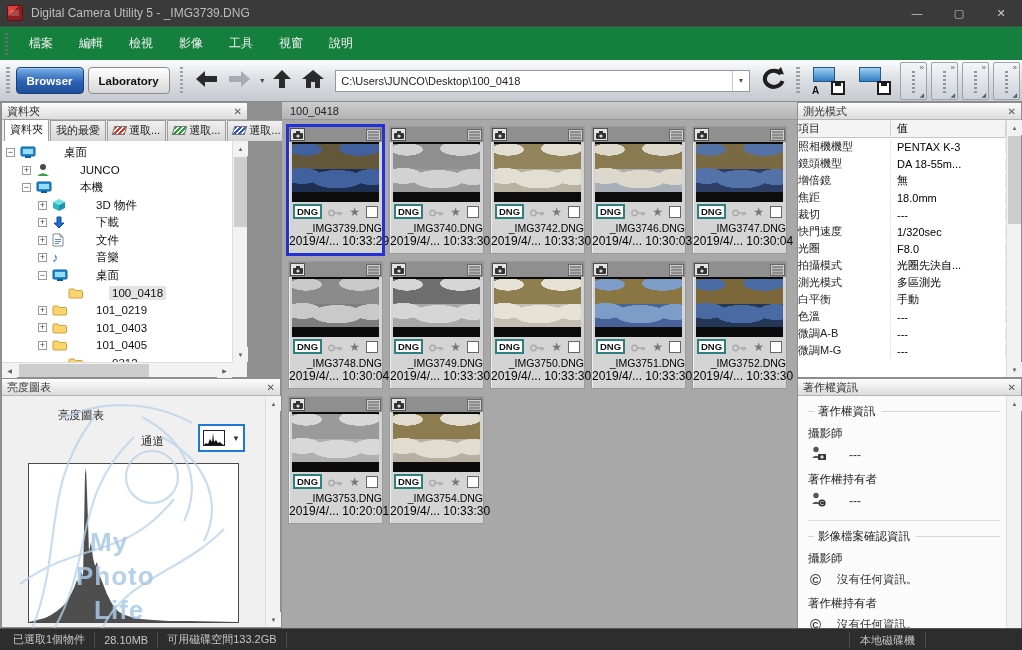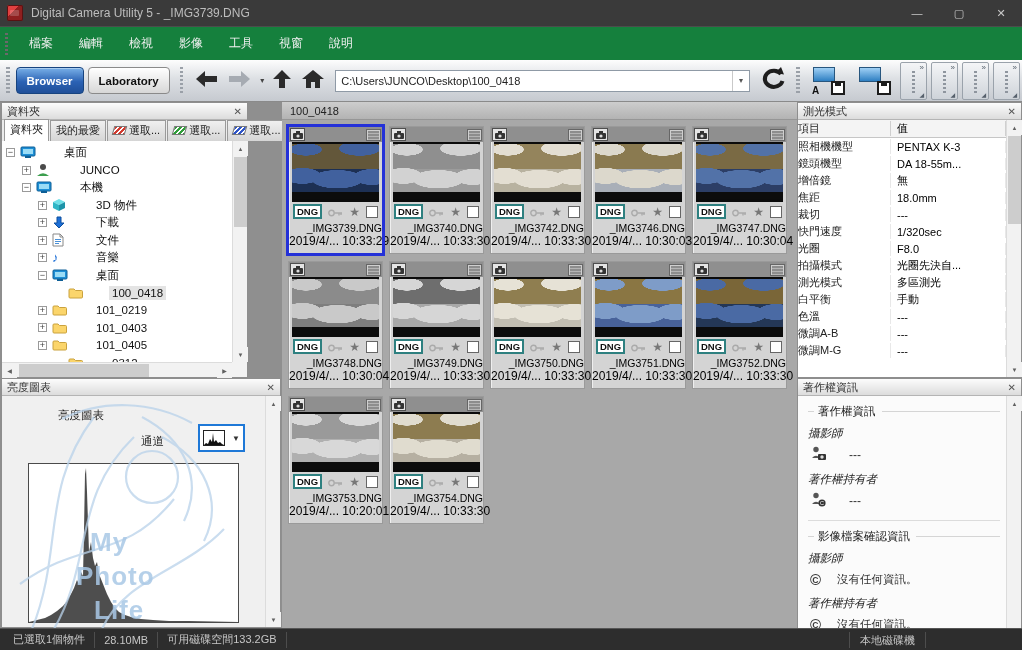--- a/index.html
+++ b/index.html
@@ -122,21 +122,21 @@
   .ic2 { flex:1; padding-left:6px; color:#000; white-space:nowrap; overflow:hidden; border-right:1px solid #e8e8e8; }
   .irow.head .ic2 { border-right:1px solid #cfcfcf; }
   .infovsb { position:absolute; right:0; top:17px; bottom:0; width:15px; background:#f2f2f2; border-left:1px solid #dcdcdc; }
 
   
   #copypanel { left:797px; top:378px; width:225px; height:298px; }
   .copybody { position:absolute; left:0; top:17px; right:15px; bottom:0; background:#fbfbfb; overflow:hidden; padding:8px 6px 0 10px; }
   .grpline { display:flex; align-items:center; font-size:11.5px; color:#222; margin-bottom:7px; }
   .grpline .rule { flex:1; height:1px; background:#d5d5d5; margin-left:6px; }
   .grpline .lrule { width:6px; height:1px; background:#d5d5d5; margin-right:4px; }
-  .cplabel { font-size:11.5px; color:#222; margin:6px 0 5px 0;font-style:italic; }
+  .cplabel { font-size:11.5px; color:#222; margin:6px 0 5px 0; }
   .cprow { display:flex; align-items:center; margin:2px 0 8px 2px; font-size:12px; color:#333; }
   .cprow .val { margin-left:22px; }
   .cprow .val2 { margin-left:16px; font-size:11.5px; }
   .copyr { font-size:15px; color:#3d3d3d; font-weight:bold; }
   .cpdivider { height:1px; background:#dcdcdc; margin:10px 0 8px 0; }
   .copyvsb { position:absolute; right:0; top:17px; bottom:0; width:15px; background:#f2f2f2; border-left:1px solid #dcdcdc; }
 
   
   .statusbar { position:absolute; left:0; top:628px; width:1022px; height:22px; background:#2d2d2d; border-top:1px solid #555; display:flex; align-items:center; font-size:11px; color:#c6c6c6; }
   .scell { padding:0 9px; border-right:1px solid #4d4d4d; height:16px; display:flex; align-items:center; white-space:nowrap; }

